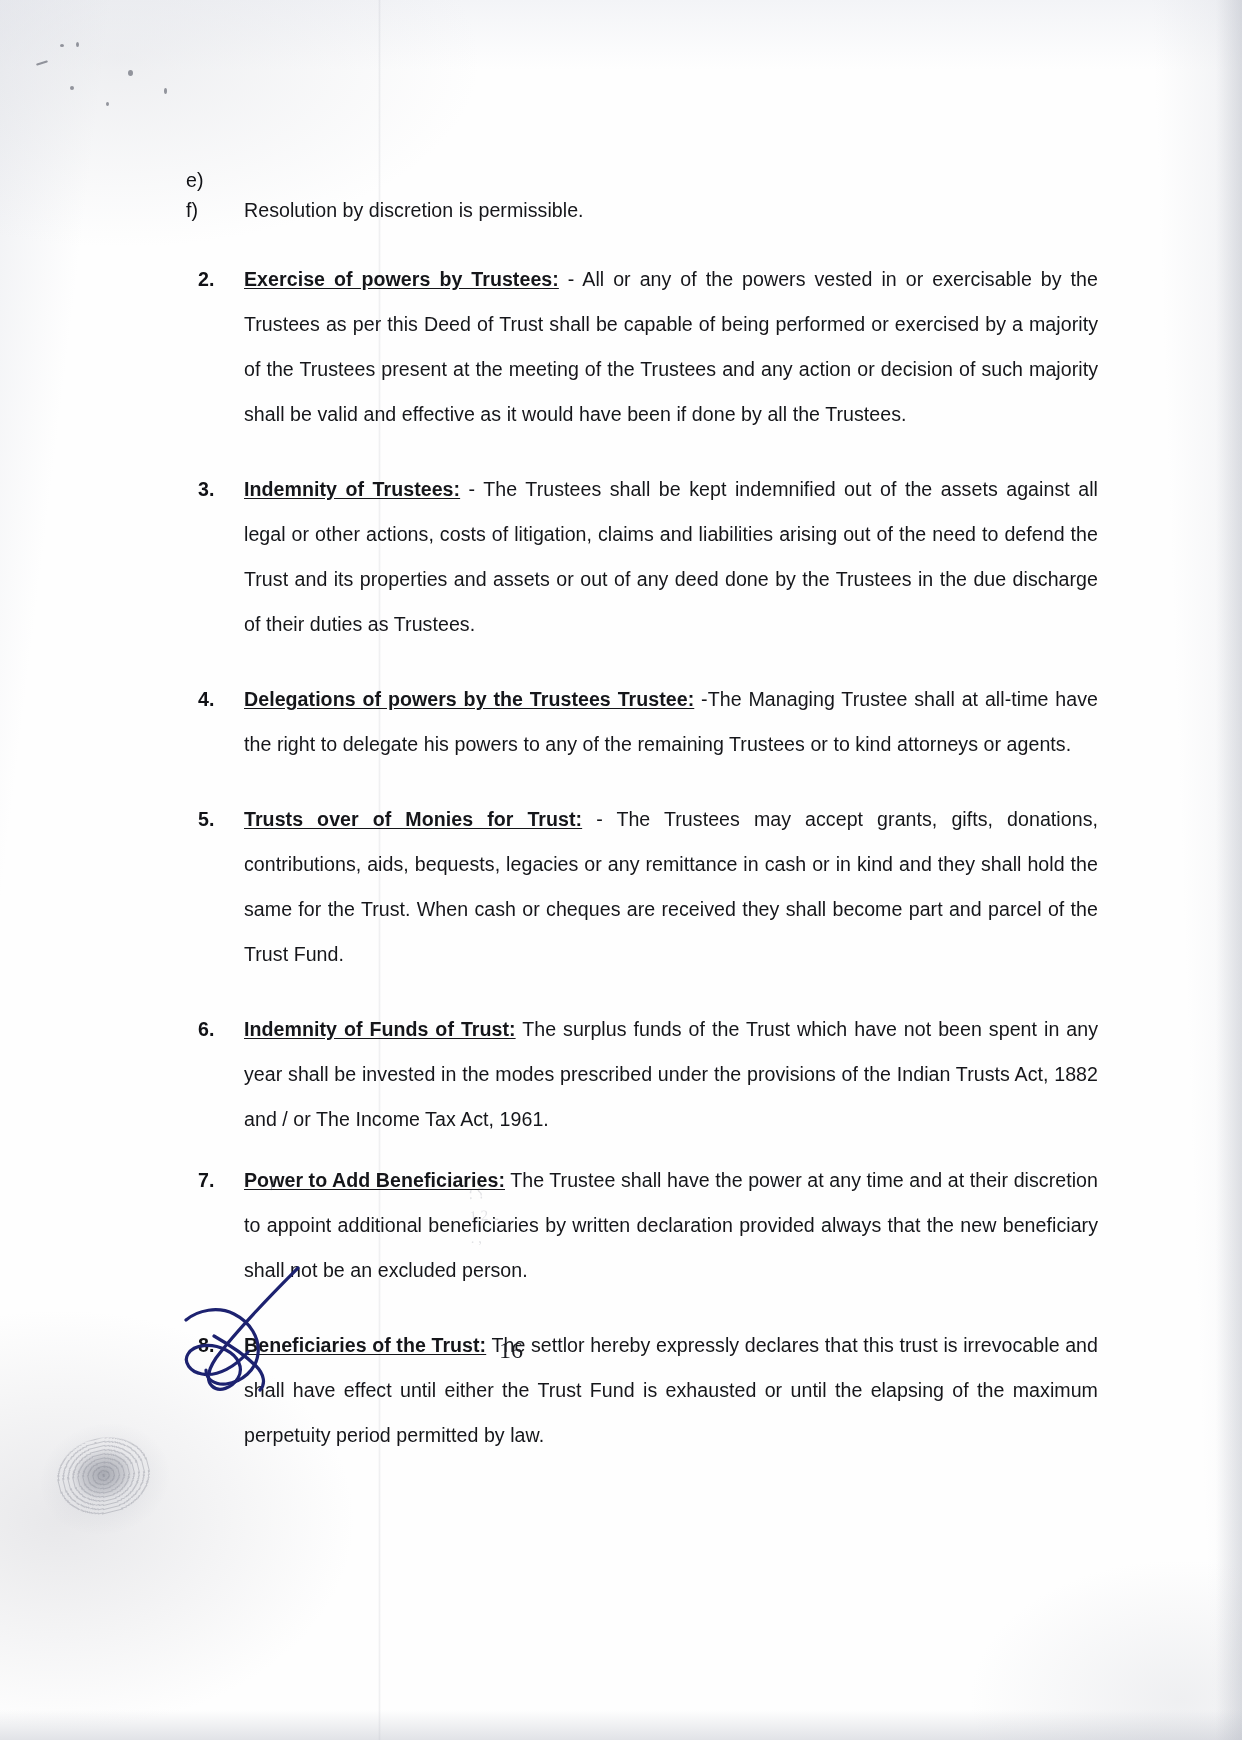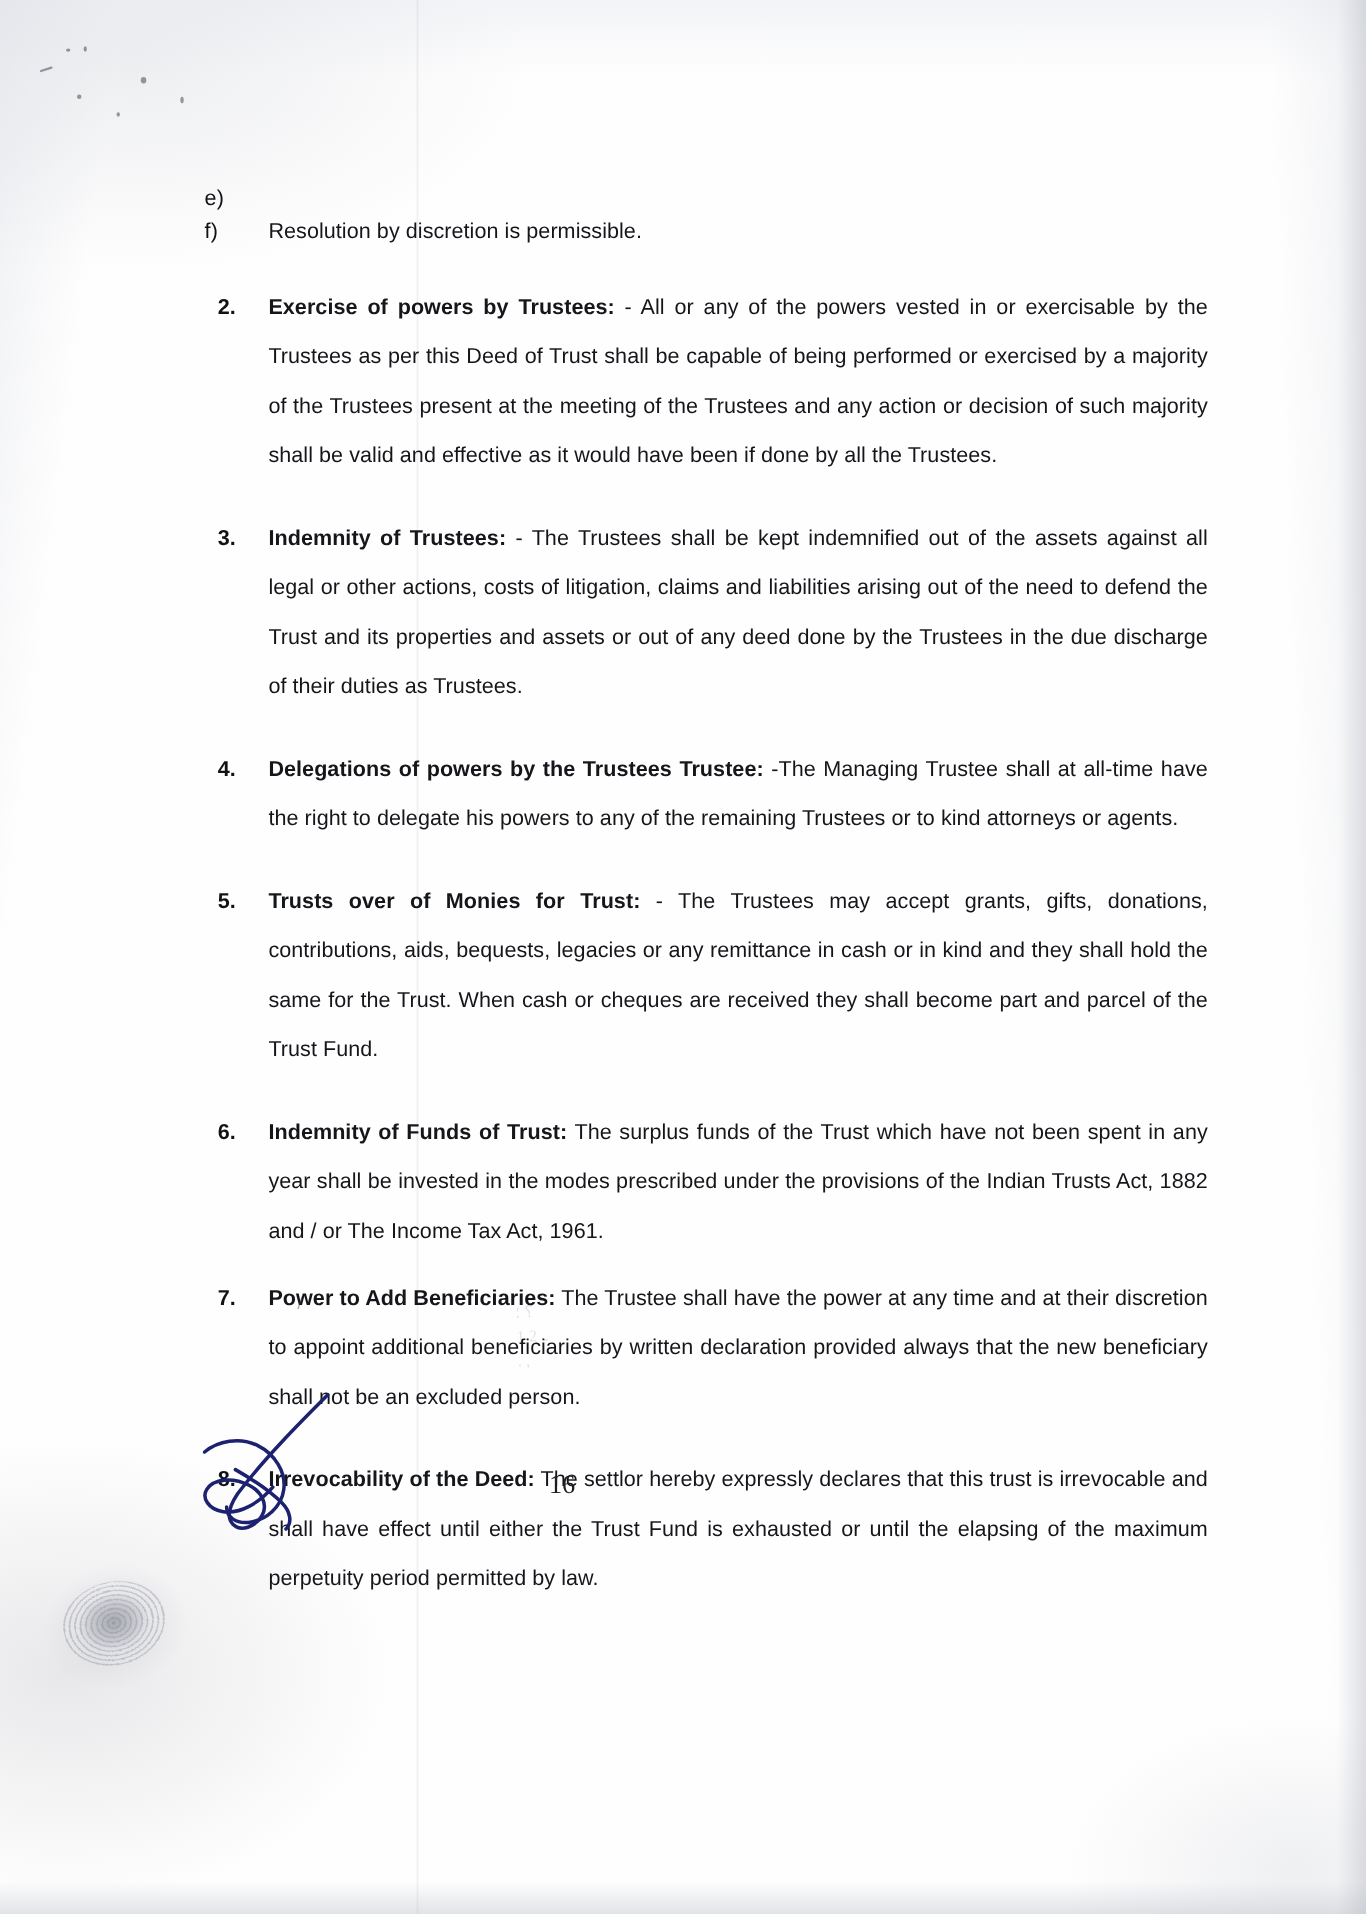--- a/index.html
+++ b/index.html
@@ -84,20 +84,21 @@
     left: -6px;
     text-align: left;
     padding-left: 6px;
   }
   .para.alpha > .marker {
     left: -12px;
     font-weight: normal;
   }
   .para .heading {
     font-weight: bold;
+    text-decoration: underline;
     text-underline-offset: 2px;
   }
   .para.tight {
     margin-bottom: 16px;
   }
   .para.t2 { margin-bottom: 24px; }
 
   
   .signature {
     position: absolute;
@@ -219,21 +220,21 @@
 
     <p class="para num tight">
       <span class="marker">6.</span><span class="heading">Indemnity of Funds of Trust:</span><span> The surplus funds of the Trust which have not been spent in any year shall be invested in the modes prescribed under the provisions of the Indian Trusts Act, 1882 and / or The Income Tax Act, 1961.</span>
     </p>
 
     <p class="para num">
       <span class="marker">7.</span><span class="heading">Power to Add Beneficiaries:</span><span> The Trustee shall have the power at any time and at their discretion to appoint additional beneficiaries by written declaration provided always that the new beneficiary shall not be an excluded person.</span>
     </p>
 
     <p class="para num">
-      <span class="marker">8.</span><span class="heading">Irrevocability of the Deed:</span><span> The settlor hereby expressly declares that this trust is irrevocable and shall have effect until either the Trust Fund is exhausted or until the elapsing of the maximum perpetuity period permitted by law.</span>
+      <span class="marker">8.</span><span class="heading">Beneficiaries of the Trust:</span><span> The settlor hereby expressly declares that this trust is irrevocable and shall have effect until either the Trust Fund is exhausted or until the elapsing of the maximum perpetuity period permitted by law.</span>
     </p>
 
   </div>
 
   <div class="pencil-tick"></div>
 
   <div class="ghost">؟ ؛<br>1 2 ۔<br>.  ,</div>
 
   <svg class="signature" viewBox="0 0 160 140" xmlns="http://www.w3.org/2000/svg">
     <g fill="none" stroke="#1d2270" stroke-width="3.2" stroke-linecap="round" stroke-linejoin="round">

